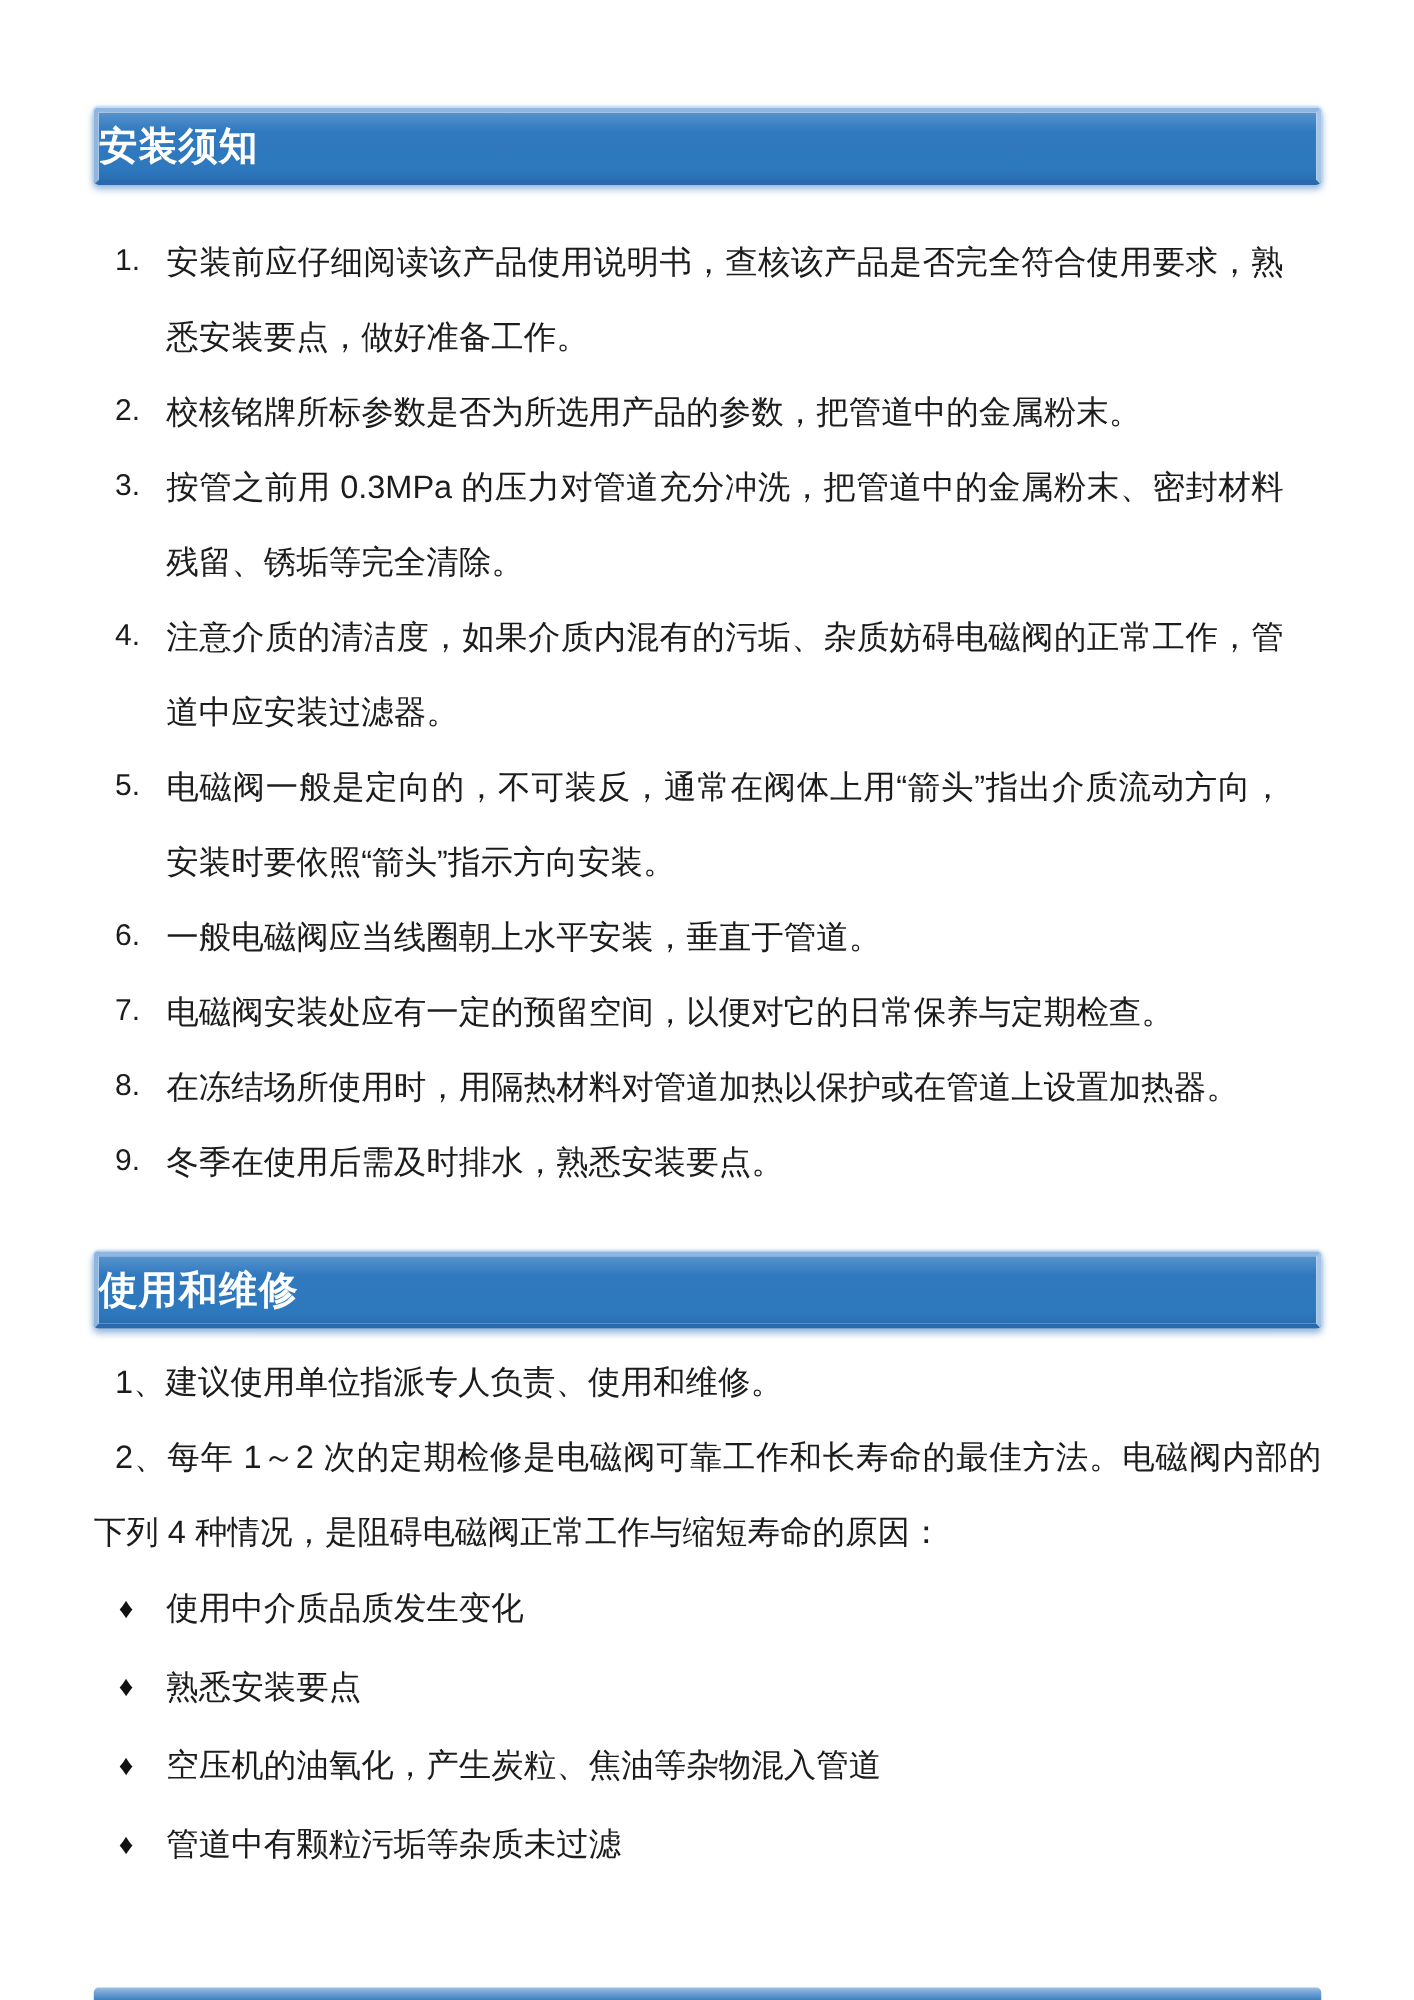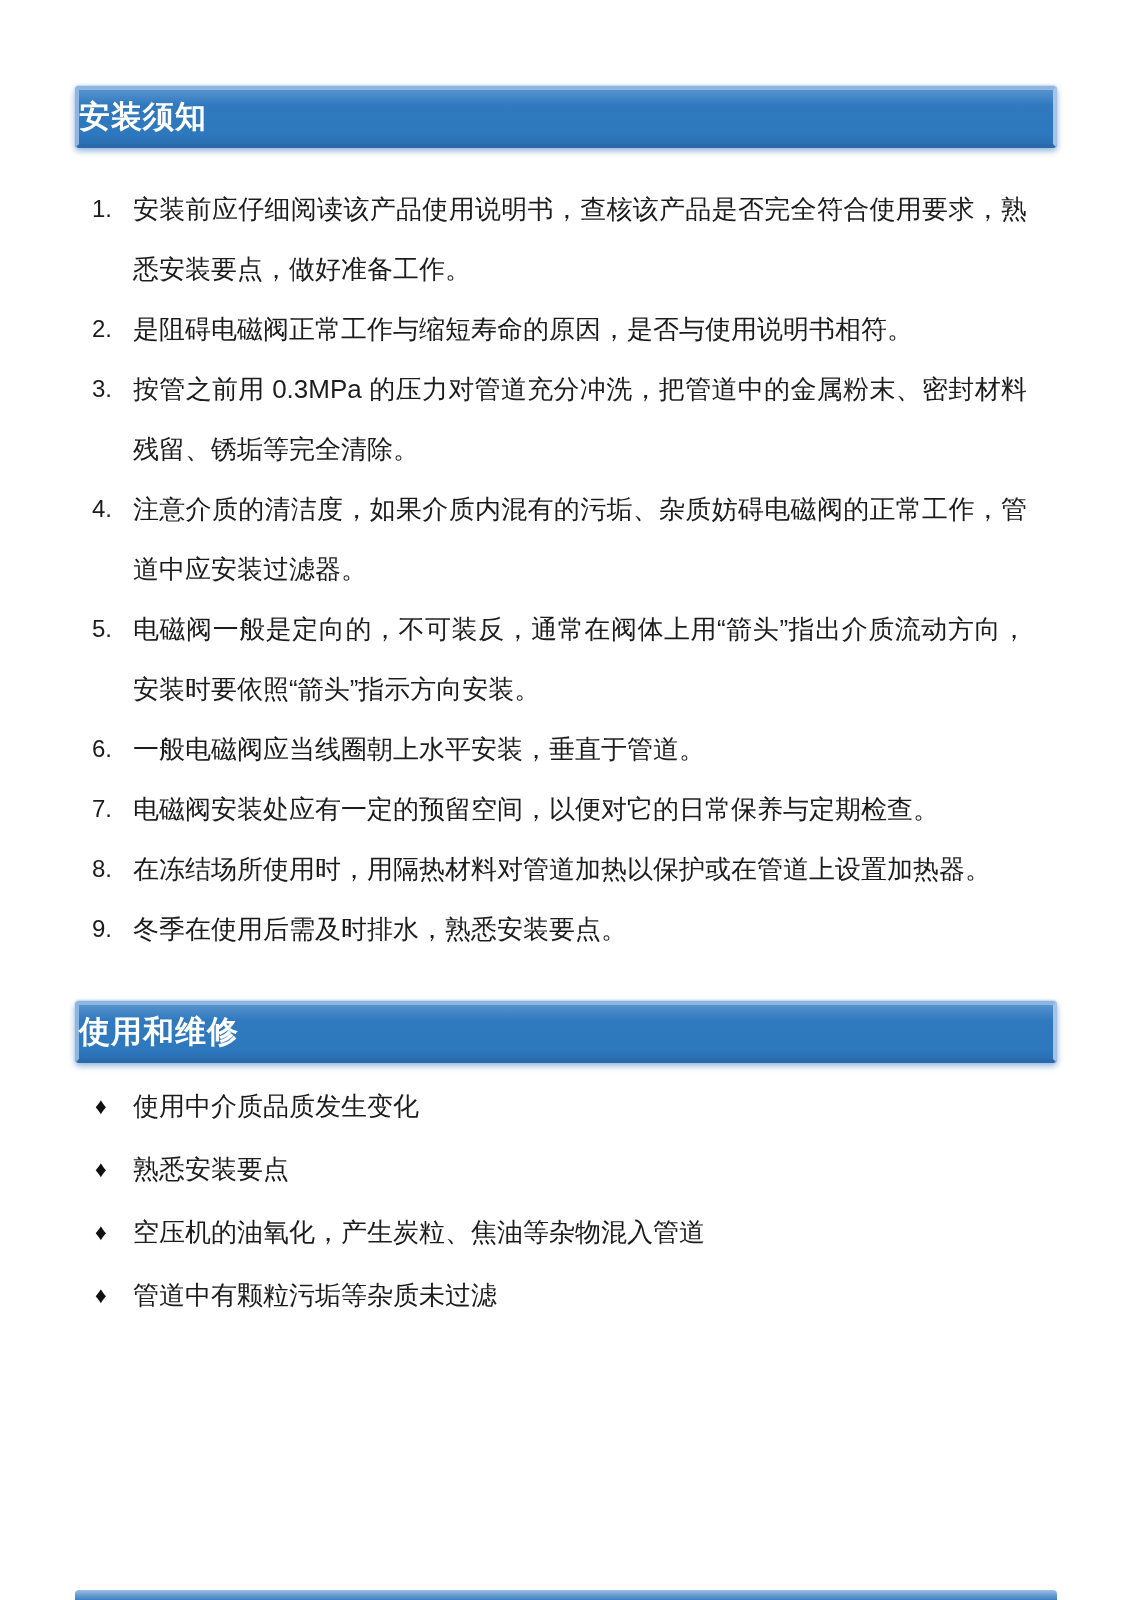--- a/index.html
+++ b/index.html
@@ -80,21 +80,21 @@
   <span class="banner-title">安装须知</span>
 </div>
 
 <ol class="install-list">
   <li>
     <span class="num">1.</span>
     <div class="txt">安装前应仔细阅读该产品使用说明书，查核该产品是否完全符合使用要求，熟悉安装要点，做好准备工作。</div>
   </li>
   <li>
     <span class="num">2.</span>
-    <div class="txt">是阻碍电磁阀正常工作与缩短寿命的原因，是否与使用说明书相符。</div>
+    <div class="txt">校核铭牌所标参数是否为所选用产品的参数，把管道中的金属粉末。</div>
   </li>
   <li>
     <span class="num">3.</span>
     <div class="txt">按管之前用 0.3MPa 的压力对管道充分冲洗，把管道中的金属粉末、密封材料残留、锈垢等完全清除。</div>
   </li>
   <li>
     <span class="num">4.</span>
     <div class="txt">注意介质的清洁度，如果介质内混有的污垢、杂质妨碍电磁阀的正常工作，管道中应安装过滤器。</div>
   </li>
   <li>
@@ -117,20 +117,22 @@
     <span class="num">9.</span>
     <div class="txt">冬季在使用后需及时排水，熟悉安装要点。</div>
   </li>
 </ol>
 
 <div class="banner" id="banner-maintenance">
   <span class="banner-title">使用和维修</span>
 </div>
 
 <div class="maint-block">
+  <p>1、建议使用单位指派专人负责、使用和维修。</p>
+  <p>2、每年 1～2 次的定期检修是电磁阀可靠工作和长寿命的最佳方法。电磁阀内部的下列 4 种情况，是阻碍电磁阀正常工作与缩短寿命的原因：</p>
 
   <ul class="cause-list">
     <li>
       <span class="bullet">♦</span>
       <div class="btxt">使用中介质品质发生变化</div>
     </li>
     <li>
       <span class="bullet">♦</span>
       <div class="btxt">熟悉安装要点</div>
     </li>

